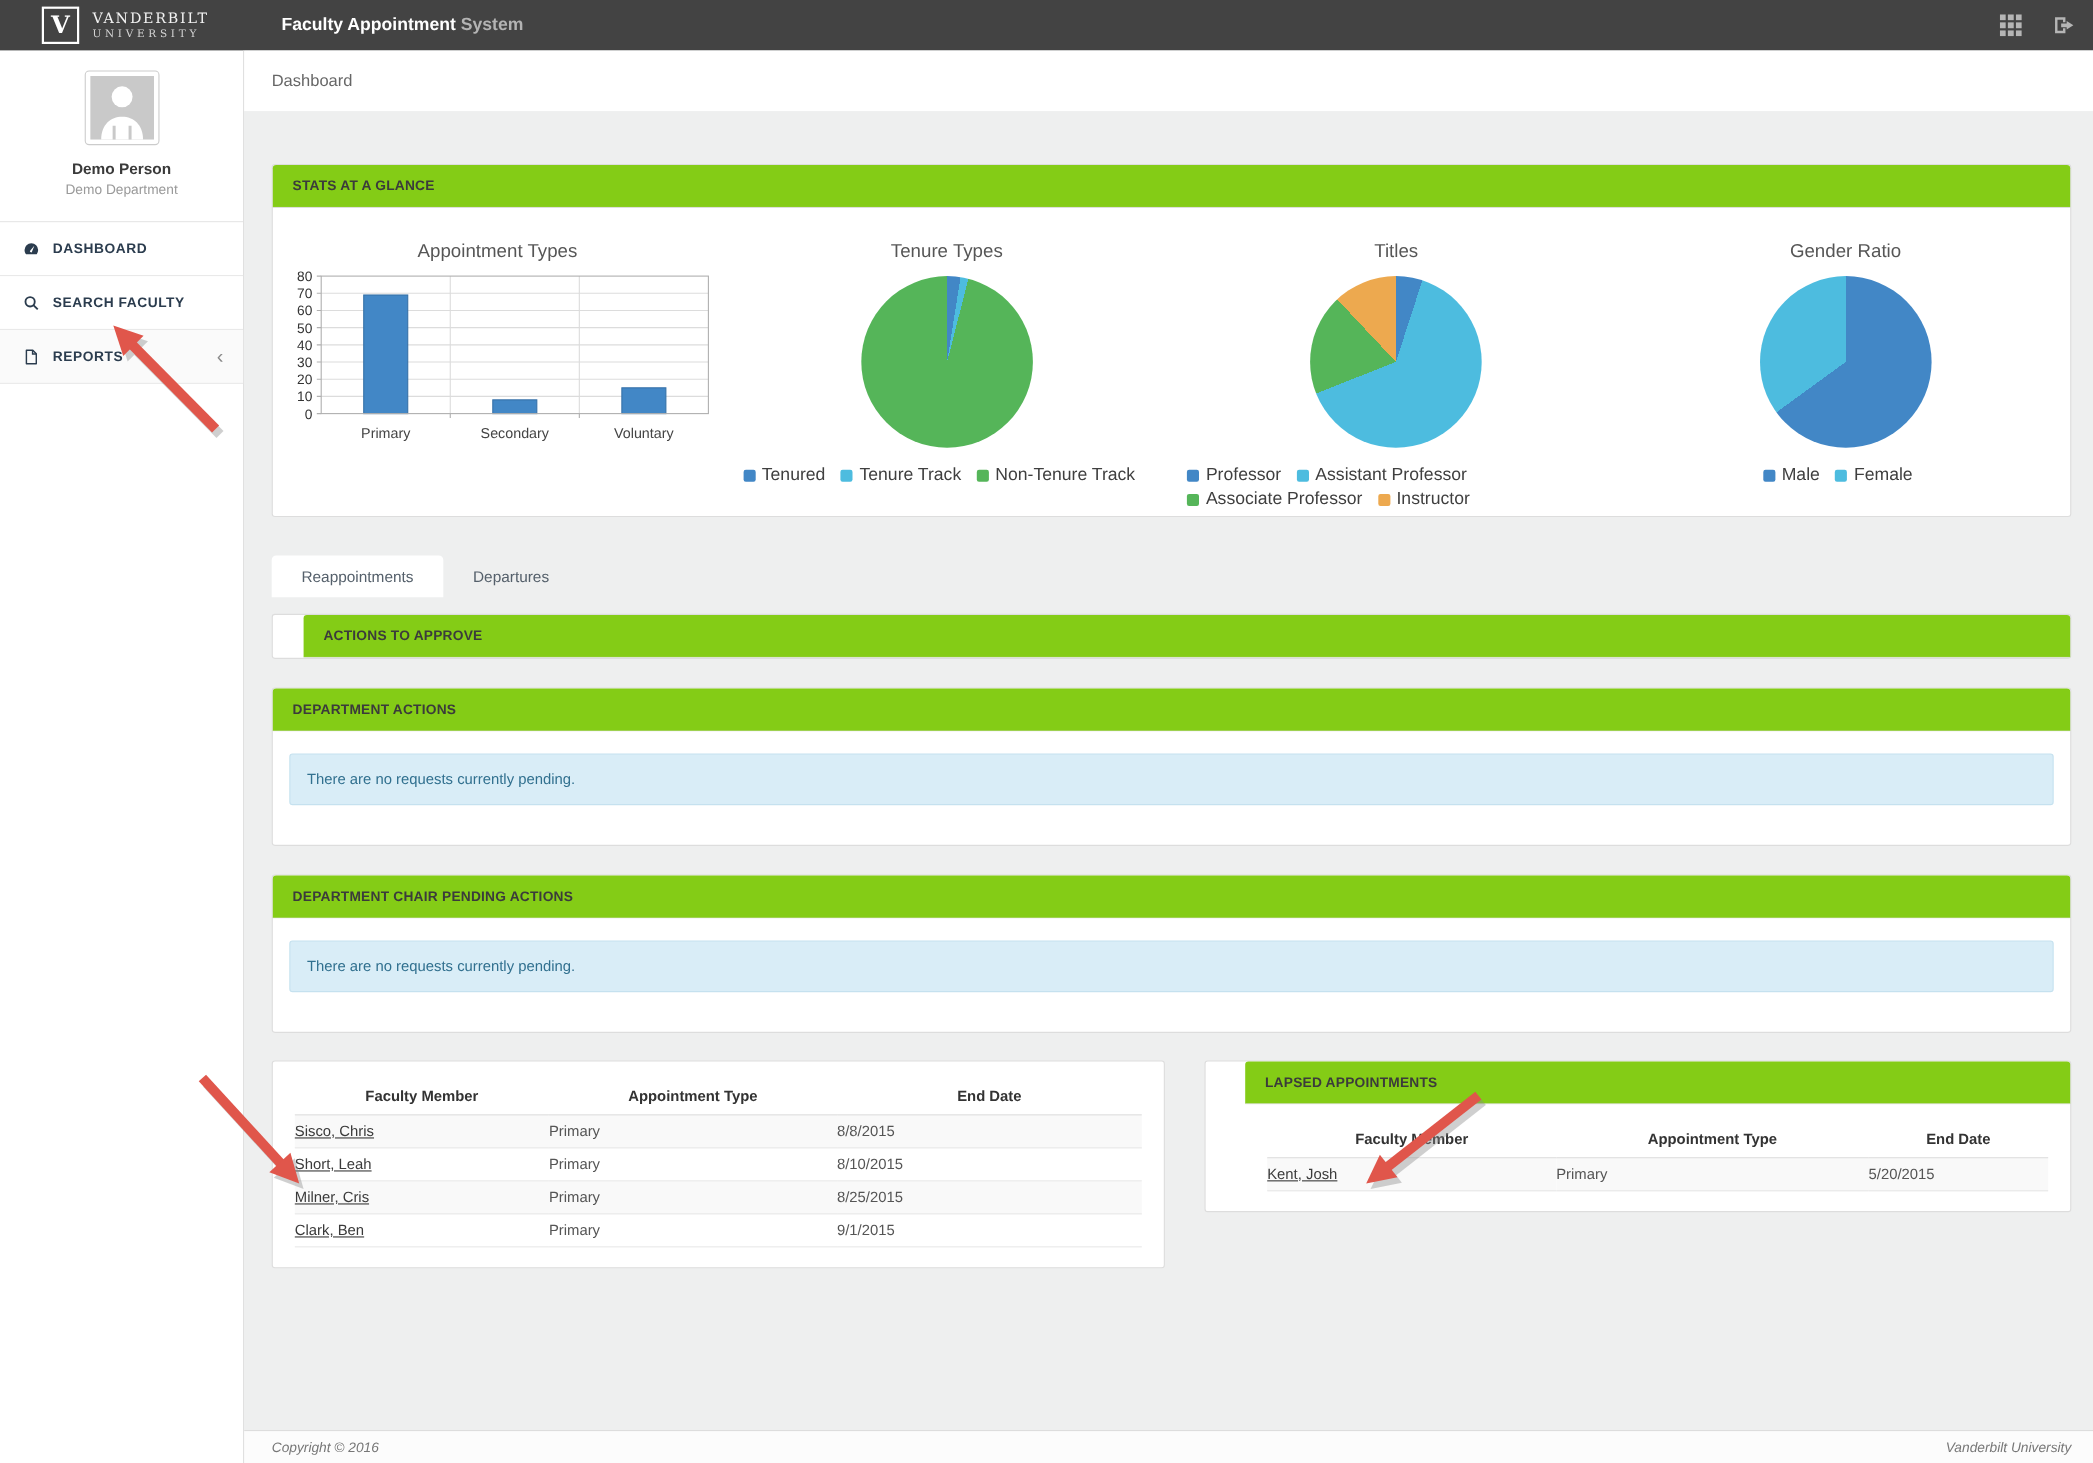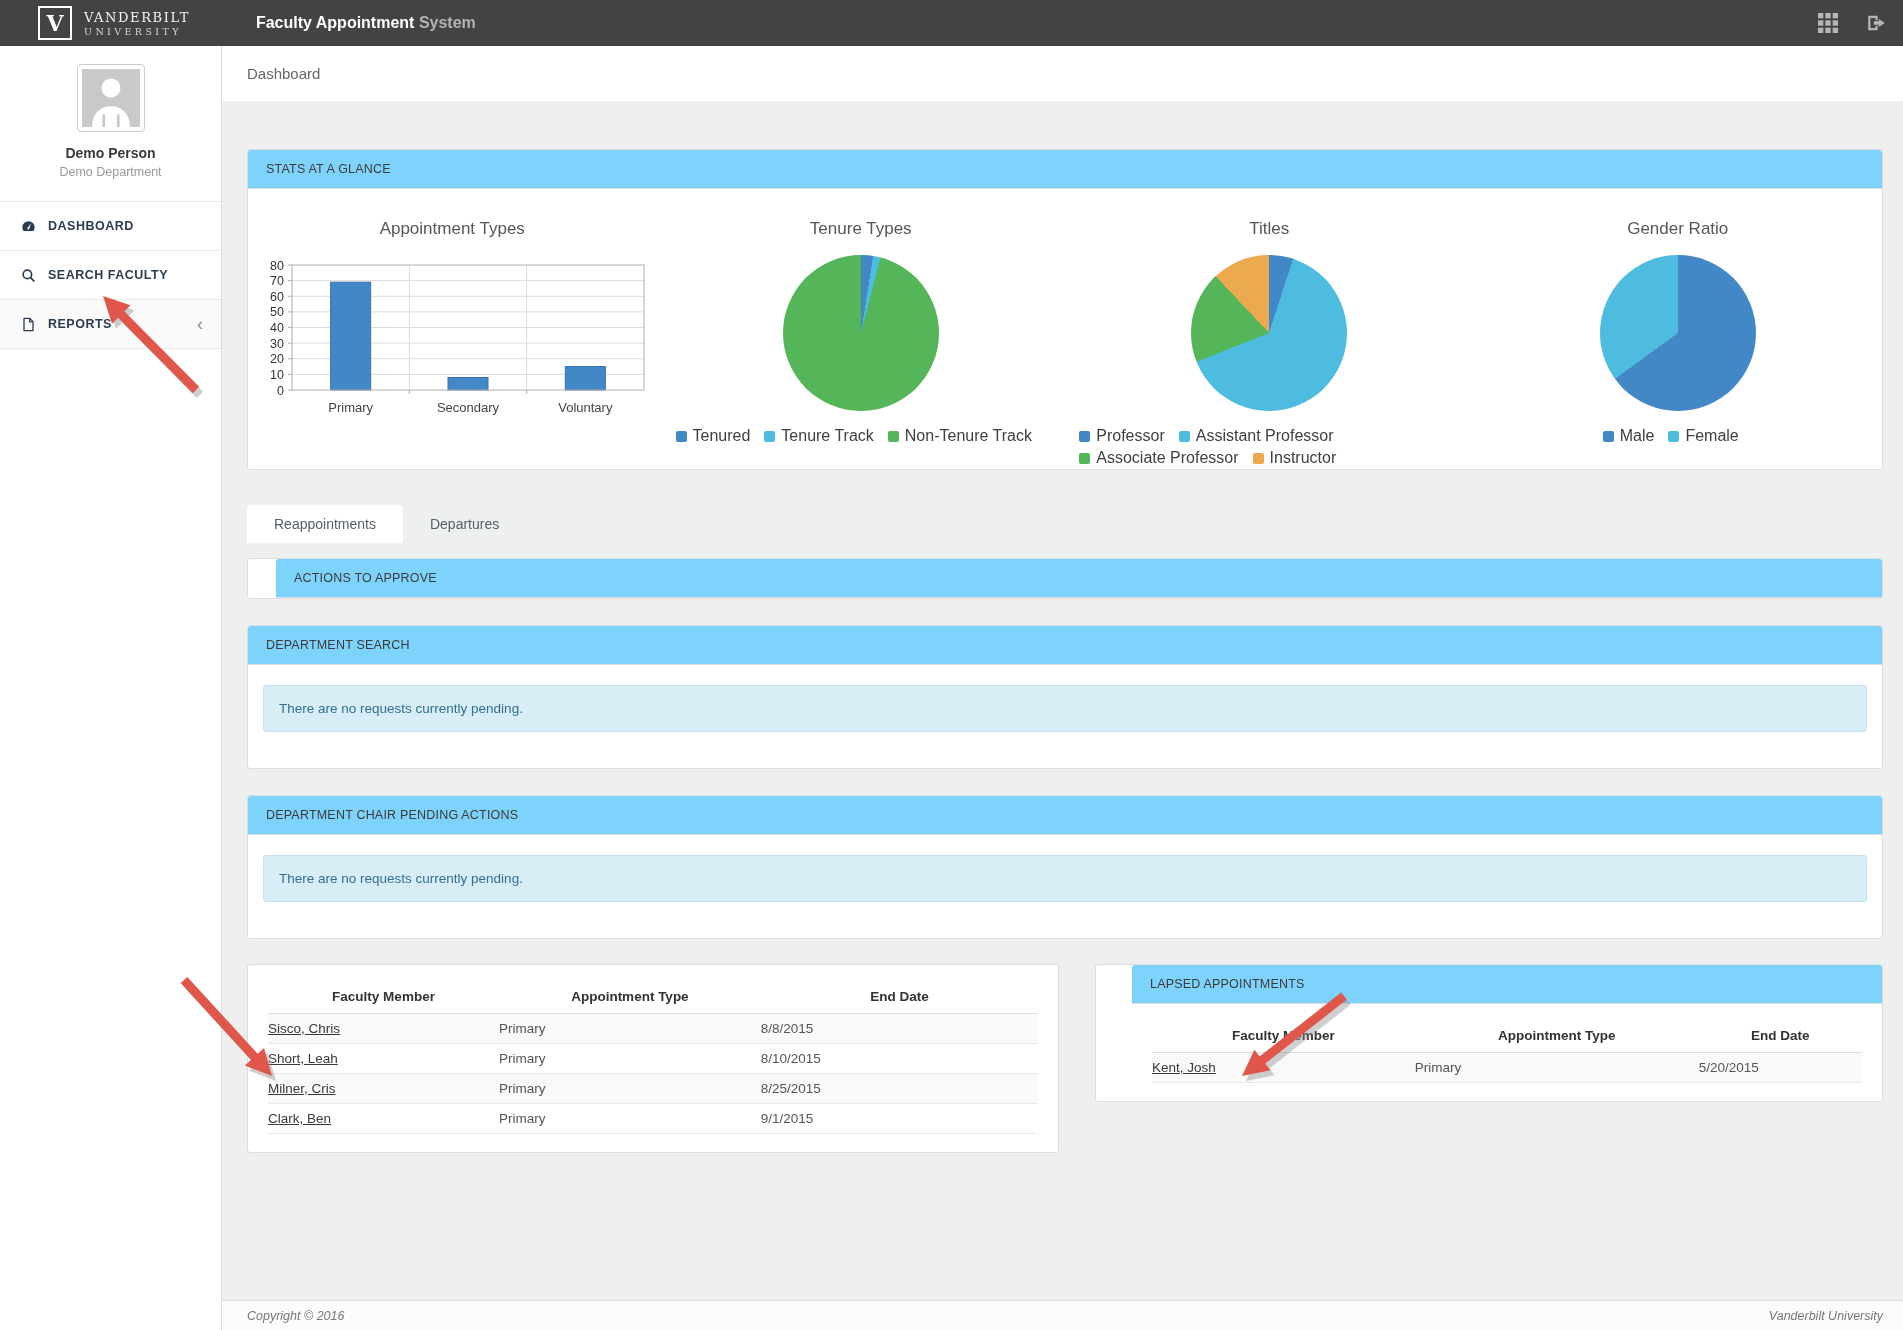--- a/index.html
+++ b/index.html
@@ -39,26 +39,26 @@
   .menu-label { font-size:12.5px; font-weight:bold; letter-spacing:.5px; }
   .menu-chevron { margin-left:auto; color:#8a8a8a; font-size:18px; line-height:1; }
 
   
   .breadcrumb-bar { height:55px; background:#fff; display:flex; align-items:center; padding-left:25px; }
   .breadcrumb { font-size:15px; color:#666; }
 
   
   .main { padding:48px 20px 0 25px; }
   .panel { background:#fff; border:1px solid #ddd; border-radius:3px; }
-  .panel-header { background:#7dd3fc; border-bottom:1px solid #ddd; border-radius:3px 3px 0 0; padding:12px 18px; font-size:12.5px; font-weight:normal; color:#3b3b3b; letter-spacing:.2px; }
+  .panel-header { background:#84cc16; border-bottom:1px solid #ddd; border-radius:3px 3px 0 0; padding:12px 18px; font-size:12.5px; font-weight:bold; color:#3b3b3b; letter-spacing:.2px; }
 
   
   .stats-body { display:flex; min-height:280px; }
   .chart-slot { flex:1; text-align:center; padding-top:30px; }
-  .chart-title { font-size:17px; color:#565656; margin-bottom:16px; }
+  .chart-title { font-size:17px; color:#565656; margin-bottom:2px; }
   .pie { width:156px; height:156px; border-radius:50%; margin:12px auto 16px; }
   .legend { display:inline-flex; flex-wrap:wrap; width:max-content; max-width:380px; text-align:left; row-gap:4px; }
   .legend-item { display:flex; align-items:center; margin-right:14px; white-space:nowrap; }
   .legend-swatch { width:11px; height:11px; border-radius:2px; margin-right:6px; flex:0 0 11px; }
   .legend-label { font-size:16px; color:#3f3f3f; }
 
   
   .tabs { margin-top:35px; display:flex; }
   .tab { height:38px; line-height:38px; padding:0 27px; font-size:14px; color:#55606b; cursor:pointer; border-radius:4px 4px 0 0; }
   .tab.active { background:#fff; }
@@ -281,21 +281,21 @@
 
       <div class="tabs">
           <div class="tab active">Reappointments</div>
           <div class="tab">Departures</div>
         </div>
 
       <div class="panel msg-panel first">
         <div class="panel-header">ACTIONS TO APPROVE</div>
       </div>
       <div class="panel msg-panel">
-        <div class="panel-header">DEPARTMENT SEARCH</div>
+        <div class="panel-header">DEPARTMENT ACTIONS</div>
         <div class="msg-body">
           <div class="alert-info">There are no requests currently pending.</div>
         </div>
       </div>
       <div class="panel msg-panel">
         <div class="panel-header">DEPARTMENT CHAIR PENDING ACTIONS</div>
         <div class="msg-body">
           <div class="alert-info">There are no requests currently pending.</div>
         </div>
       </div>

